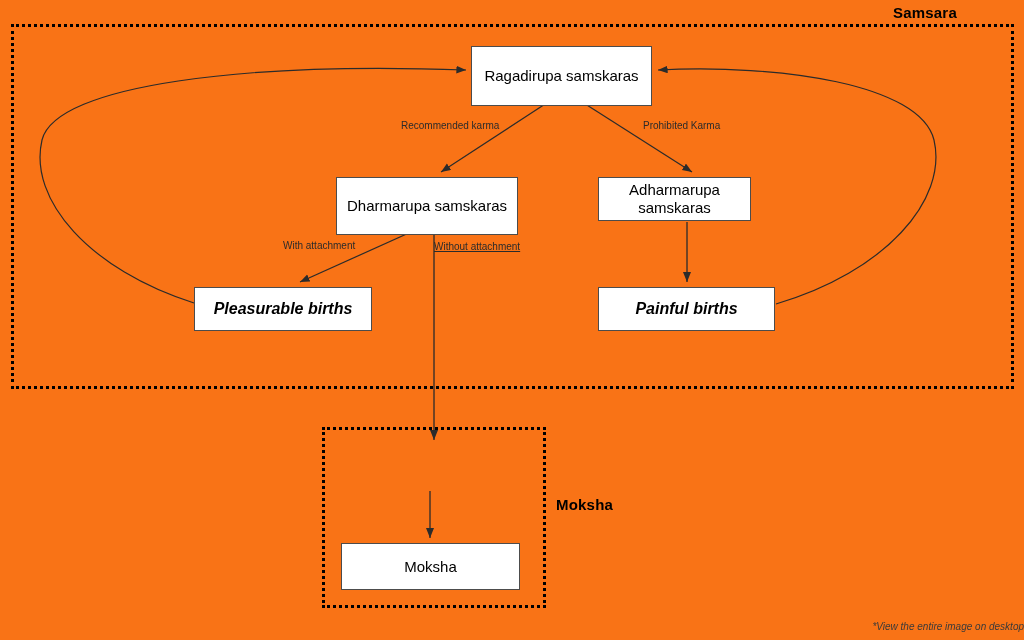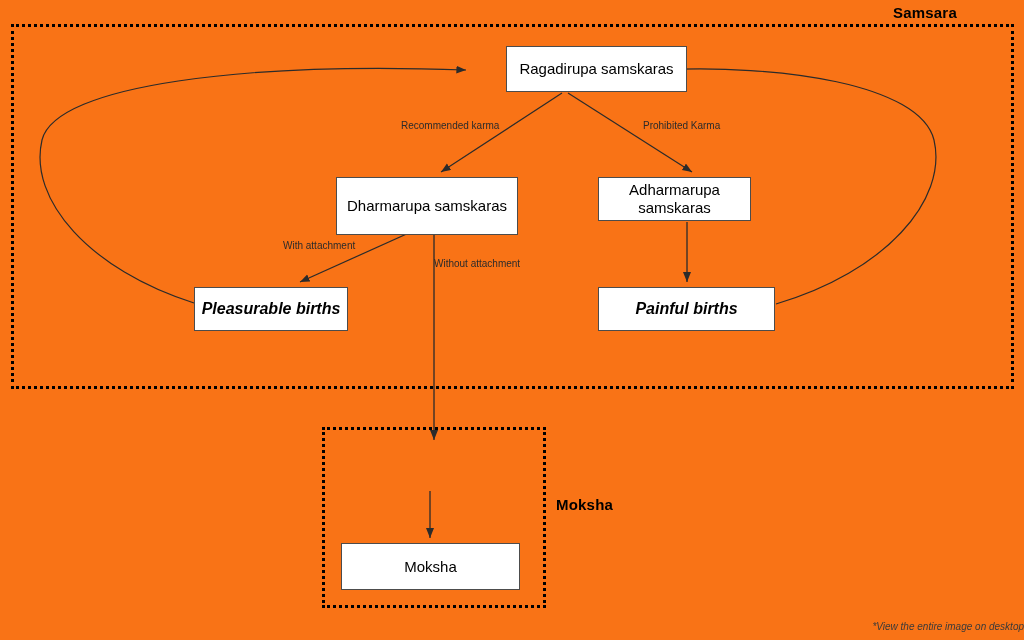--- a/index.html
+++ b/index.html
@@ -77,40 +77,40 @@
     color: #000000;
     line-height: 1.2;
     padding: 2px 6px;
   }
   .node.emphasis {
     font-style: italic;
     font-weight: bold;
     font-size: 16px;
   }
 
-  #node-ragadirupa   { left: 471px; top: 46px;  width: 181px; height: 46px; margin-left: 35px; }
+  #node-ragadirupa   { left: 471px; top: 46px;  width: 181px; height: 60px; }
   #node-dharmarupa   { left: 336px; top: 177px; width: 182px; height: 58px; }
   #node-adharmarupa  { left: 598px; top: 177px; width: 153px; height: 44px; }
-  #node-pleasurable  { left: 194px; top: 287px; width: 154px; height: 44px; }
+  #node-pleasurable  { left: 194px; top: 287px; width: 178px; height: 44px; }
   #node-painful      { left: 598px; top: 287px; width: 177px; height: 44px; }
   #node-jnanarupa    { left: 341px; top: 445px; width: 179px; height: 45px; }
   #node-moksha       { left: 341px; top: 543px; width: 179px; height: 47px; }
 
   
   .edge-label {
     position: absolute;
     font-size: 10px;
     color: #2b2b2b;
     white-space: nowrap;
     background: transparent;
   }
   #elabel-recommended { left: 401px; top: 120px; }
   #elabel-prohibited  { left: 643px; top: 120px; }
   #elabel-with        { left: 283px; top: 240px; }
-  #elabel-without     { left: 434px; top: 258px; }
+  #elabel-without     { left: 434px; top: 241px; text-decoration: underline; }
 
   
   #caption {
     position: absolute;
     left: 0;
     top: 621px;
     width: 1024px;
     text-align: right;
     font-size: 10px;
     font-style: italic;

